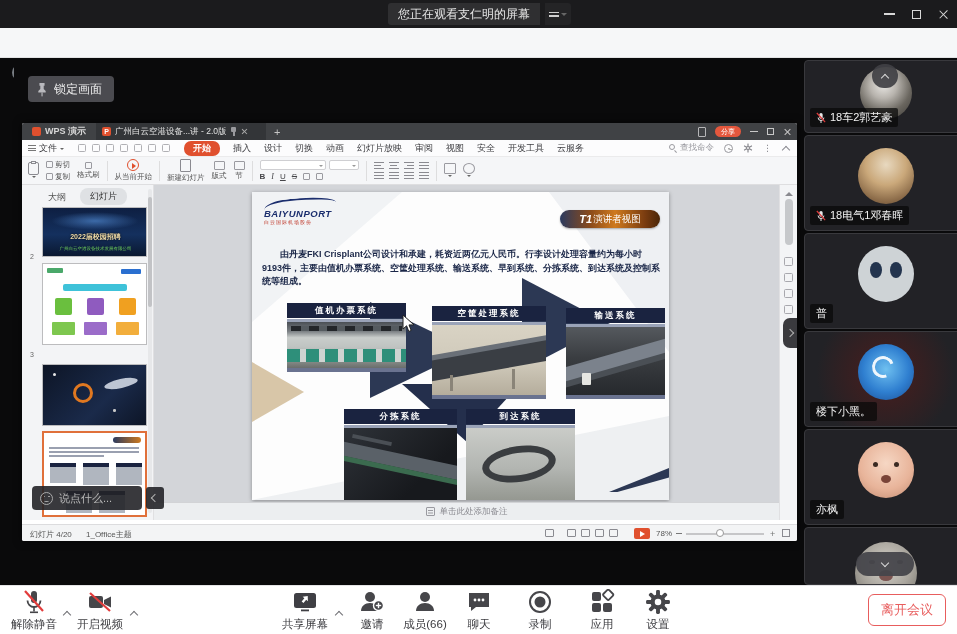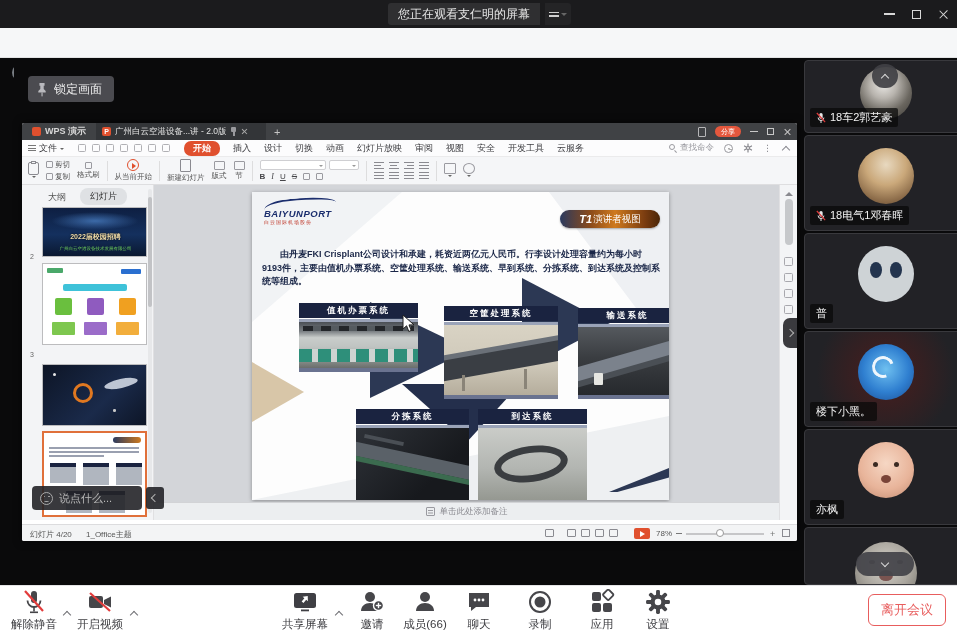--- a/index.html
+++ b/index.html
@@ -166,21 +166,21 @@
   .playbtn i { position:absolute; left:6px; top:2.5px; width:0; height:0; border-left:5px solid #fff; border-top:3px solid transparent; border-bottom:3px solid transparent; }
   .ztext { position:absolute; left:634px; top:4px; }
   .zminus { position:absolute; left:654px; top:7.5px; width:6px; height:1.2px; background:#777; }
   .ztrack { position:absolute; left:664px; top:8px; width:78px; height:1.5px; background:#c6c6c8; }
   .zknob { position:absolute; left:694px; top:4px; width:8px; height:8px; border-radius:50%; background:#fff; border:1px solid #999; }
   .zplus { position:absolute; left:748px; top:4px; font-size:9px; color:#777; }
   .zfit { position:absolute; left:760px; top:4px; width:8px; height:8px; border:1px solid #8a8a90; }
 
   
   .poly { position:absolute; }
-  .pbox { position:absolute; z-index:5;margin-left:12px; }
+  .pbox { position:absolute; z-index:5; }
   .pbox .ttl { height:15px; background:#1a2340; color:#fff; font-size:8.5px; font-weight:bold; text-align:center;
     line-height:15px; letter-spacing:2px; }
   .pbox .stp { height:3px; background:#9aa3b8; margin-top:1px; }
   .pbox .sbt { height:4px; background:#6a7390; }
   .photo { position:relative; overflow:hidden; }
   .belt { position:absolute; }
   .badge { position:absolute; left:308px; top:18px; width:100px; height:18px; border-radius:9px; z-index:6;
     background:linear-gradient(90deg,#2b3a5f 0%,#8a4a1a 30%,#cf7a1e 55%,#7a3c10 85%,#4a2608 100%);
     display:flex; align-items:center; justify-content:center; color:#fff; box-shadow:0 1px 2px rgba(0,0,0,.3); }
   .badge .t1 { font-weight:bold; font-style:italic; font-size:11px; margin-right:1px; }

